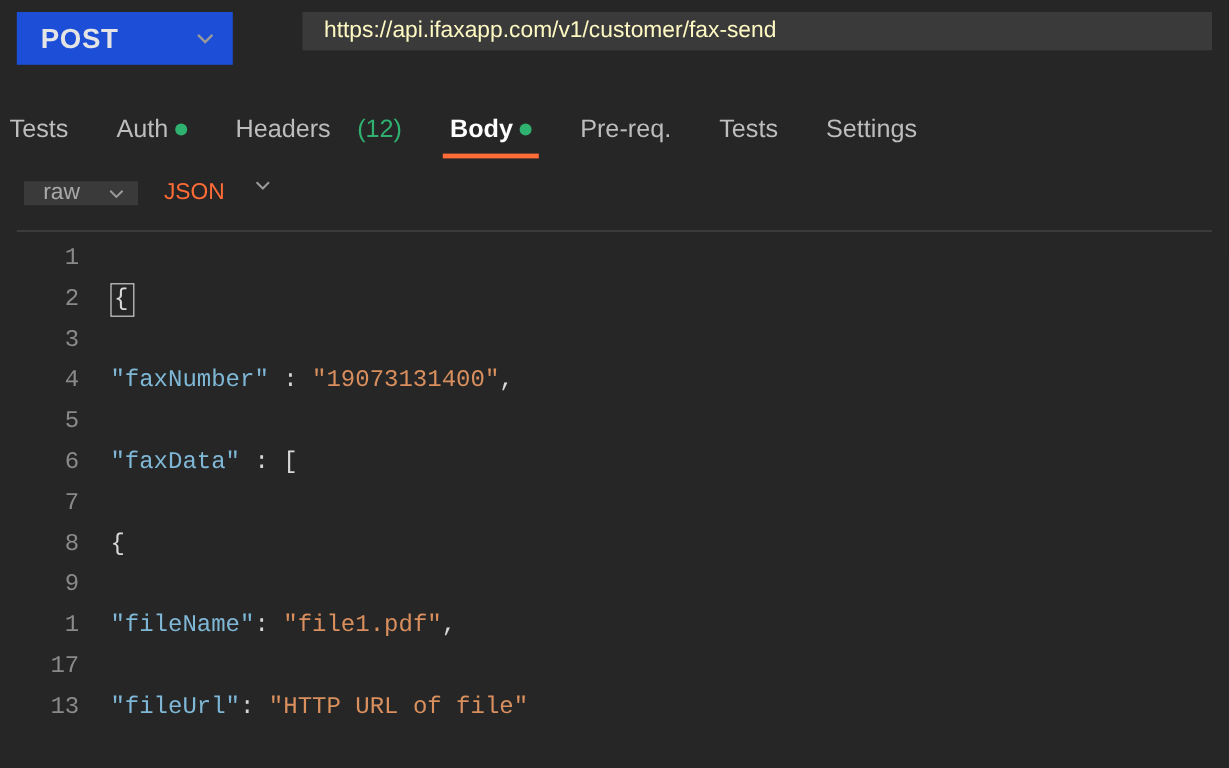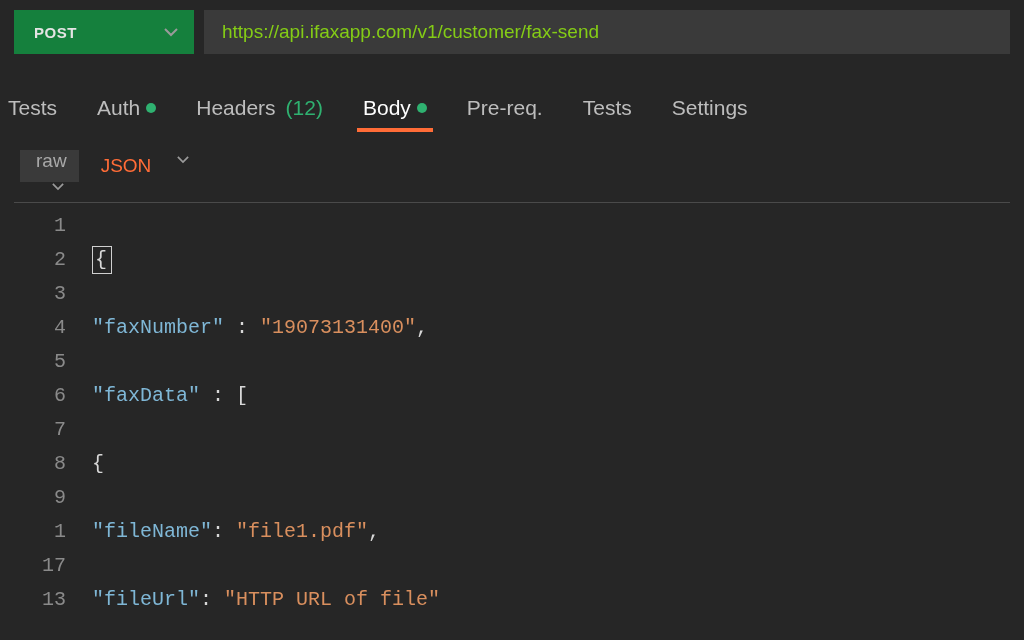--- a/index.html
+++ b/index.html
@@ -11,90 +11,90 @@
     overflow: hidden;
   }
   
   .request-bar {
     display: flex;
     align-items: stretch;
     padding: 10px 14px 10px 14px;
     gap: 10px;
   }
   .method-select {
-    background: #15803d;
+    background: #1d4ed8;
     color: #e4e4e4;
     height: 44px;
     min-width: 180px;
     display: flex;
     align-items: center;
     padding: 0 16px 0 20px;
-    font-size: 15px;
+    font-size: 23px;
     font-weight: 600;
     letter-spacing: 0.5px;
     cursor: pointer;
     justify-content: space-between;
   }
   .url-box {
     background: #3a3a3a;
-    color: #84cc16;
-    height: 44px;
+    color: #fef9c3;
+    height: 32px;
     flex: 1;
     display: flex;
     align-items: center;
     padding: 0 18px;
     font-size: 19px;
+    margin-left: 48px;
   }
   .chev { margin-left: 14px; }
   .chev svg { display:block; }
   
   .tabs {
     display: flex;
     align-items: center;
     gap: 32px;
     padding: 26px 4px 0 4px;
     font-size: 21px;
     color: #bdbdbd;
   }
   .tab {
     display: flex;
     align-items: center;
     gap: 6px;
     padding: 6px 4px 10px 4px;
     cursor: pointer;
     position: relative;
   }
-  .tab.active { color: #ffffff; font-weight: 400; }
+  .tab.active { color: #ffffff; font-weight: 700; }
   .tab.active::after {
     content: "";
     position: absolute;
     left: -2px; right: -2px; bottom: -2px;
     height: 4px;
     background: #ff6c37;
   }
   .dot { width: 10px; height: 10px; border-radius: 50%; background: #2fb170; display:inline-block; }
   .hdr-count { color: #2fb170; }
   
   .subbar {
     display: flex;
     align-items: center;
     gap: 22px;
     padding: 20px 14px 14px 20px;
     font-size: 19px;
   }
   .raw-btn {
     background: #3a3a3a;
     color: #a9a9a9;
-    height: 32px;
+    height: 20px;
     display: flex;
     align-items: center;
     padding: 0 12px 0 16px;
     gap: 10px;
     cursor: pointer;
-    flex-direction: column;
   }
   .lang-btn {
     color: #ff6c37;
     display: flex;
     align-items: flex-start;
     gap: 12px;
     cursor: pointer;
   }
   .lang-btn .chev svg path { stroke:#9a9a9a; }
   
@@ -157,21 +157,21 @@
 <div class="tabs">
   <div class="tab">
     <span>Tests</span>
   </div>
   <div class="tab">
     <span>Auth</span>
     <span class="dot"></span>
   </div>
   <div class="tab">
     <span>Headers</span>
-    <span class="hdr-count" style="margin-left:4px;">(12)</span>
+    <span class="hdr-count" style="margin-left:16px;">(12)</span>
   </div>
   <div class="tab active">
     <span>Body</span>
     <span class="dot"></span>
   </div>
   <div class="tab">
     <span>Pre-req.</span>
   </div>
   <div class="tab">
     <span>Tests</span>

